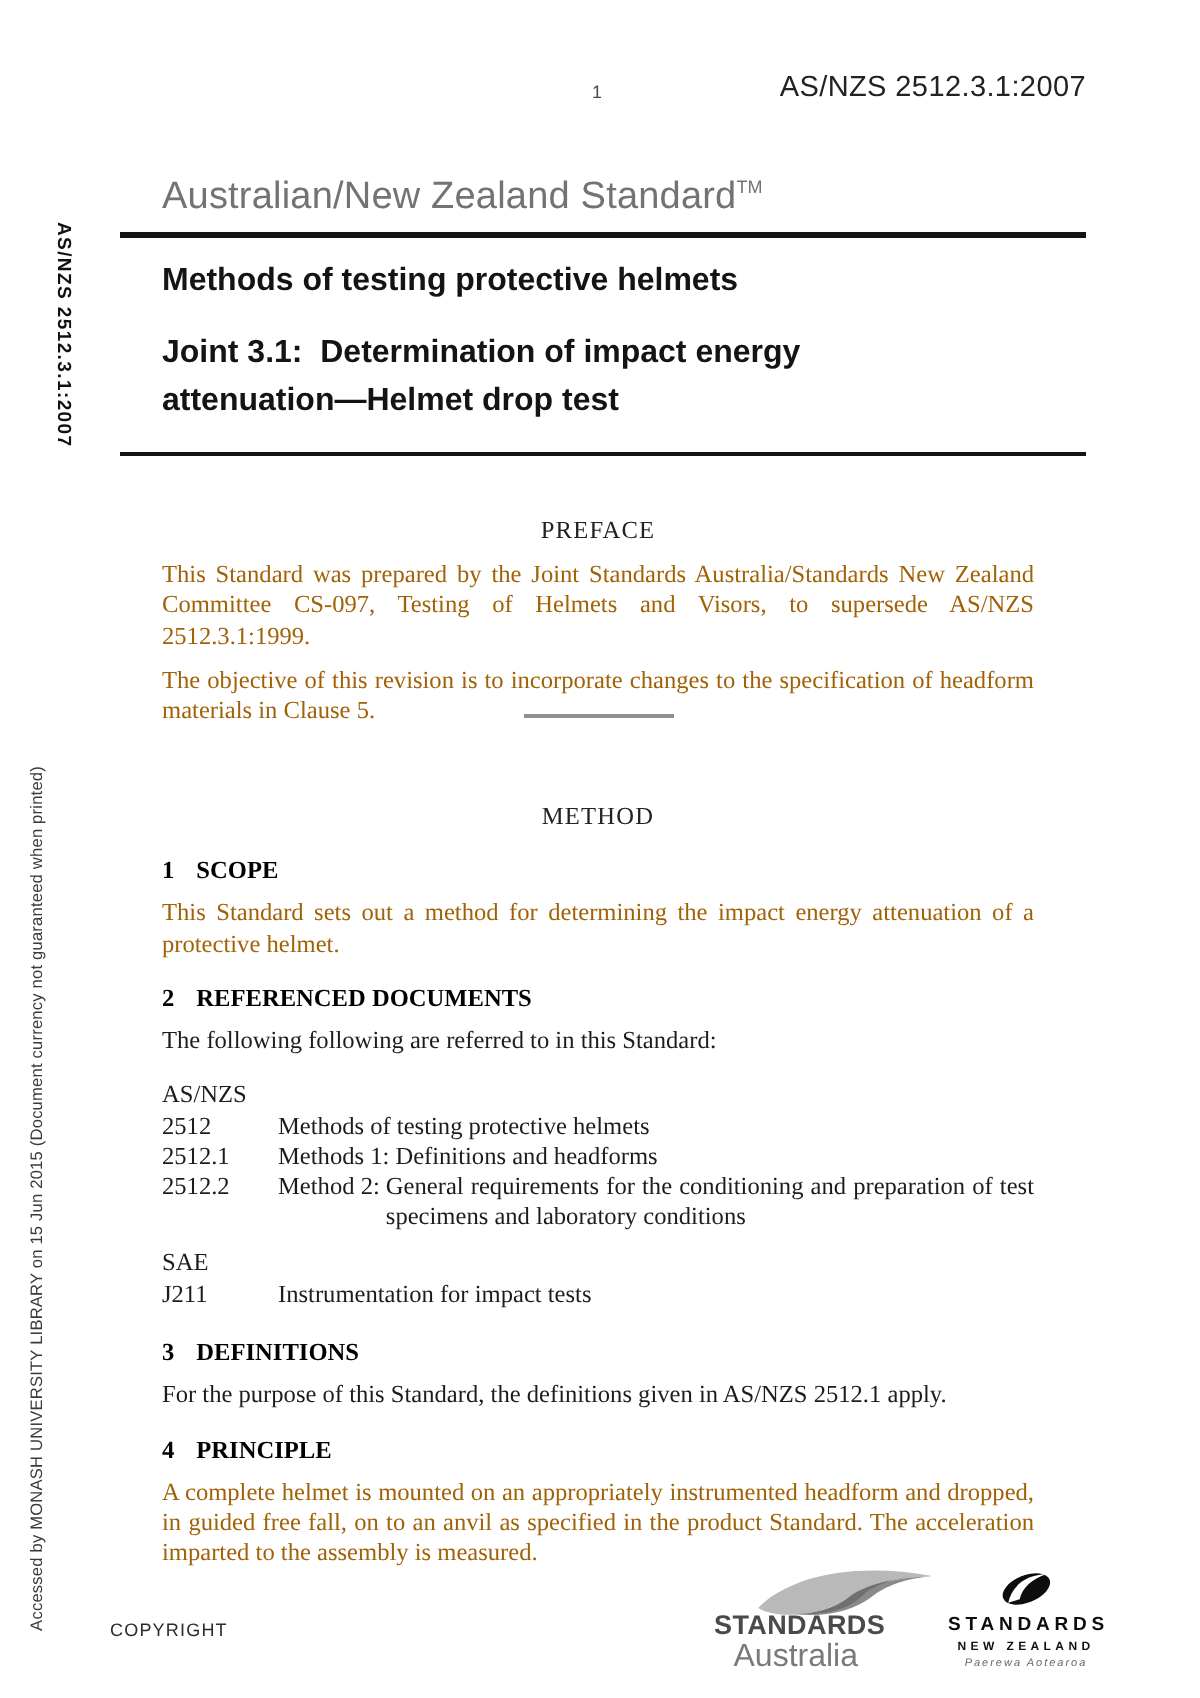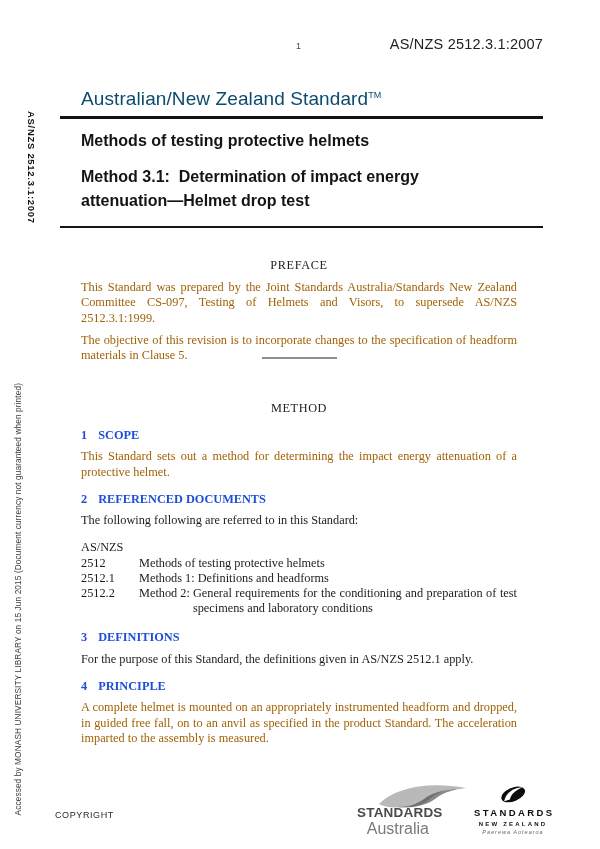--- a/index.html
+++ b/index.html
@@ -27,21 +27,21 @@
   
   .content { position:absolute; left:60px; top:36px; width:483px; }
 
   .header-row { position:relative; height:20px; font-family:"Liberation Sans", sans-serif; }
   .page-num { position:absolute; left:236px; top:5px; font-size:9px; color:#4a4a4a; }
   .doc-code { position:absolute; right:0; top:0; font-size:14.5px; color:#222; letter-spacing:0.2px; }
 
   .brand-title {
     margin:32px 0 0 21px;
     font-family:"Liberation Sans", sans-serif;
-    font-size:19px; color:#0c4a6e; letter-spacing:0.1px;
+    font-size:19px; color:#737373; letter-spacing:0.1px;
   }
   .brand-title sup { font-size:9px; vertical-align:super; letter-spacing:0; }
 
   .rule { height:2.5px; background:#141414; margin-top:6px; }
   .rule2 { margin-top:13px; }
 
   .title-block { margin-left:21px; }
   .doc-title {
     font-family:"Liberation Sans", sans-serif; font-weight:bold;
     font-size:16px; color:#141414; line-height:24px;
@@ -52,21 +52,21 @@
 
   .body-col { width:436px; margin:0 7px 0 21px; font-size:12.3px; line-height:15.2px; }
 
   .center-head { text-align:center; letter-spacing:0.6px; color:#222; }
   .preface-head { margin-top:30px; }
   .method-head { margin-top:42px; }
 
   p.just { margin:7px 0 0 0; text-align:justify; color:#a16207; }
   .mini-divider { width:75px; height:1.7px; background:#8f8f8f; margin:-6px auto 0 auto; }
 
-  .sec-head { margin-top:12px; font-weight:bold; color:#1d4ed8; }
+  .sec-head { margin-top:12px; font-weight:bold; color:#000000; }
   .sec-title { margin-left:11px; }
   p.sec-body { margin-top:6px; }
 
   .ref-wrap { margin-top:9px; }
   .ref-label { }
   .ref-row { display:flex; }
   .ref-code { width:58px; flex:0 0 58px; }
   .ref-prefix { white-space:nowrap; margin-right:3px; }
   .ref-prefix:empty { display:none; }
   .ref-desc { flex:1; text-align:justify; }
@@ -111,21 +111,21 @@
       <span class="doc-code">AS/NZS 2512.3.1:2007</span>
     </div>
 
     <div class="brand-title"><span>Australian/New Zealand Standard</span><sup>TM</sup></div>
 
     <div class="rule"></div>
 
     <div class="title-block">
       <div class="doc-title first">Methods of testing protective helmets</div>
       <div class="doc-title second">
-        <span>Method 3.1:  Determination of impact energy</span><br>
+        <span>Joint 3.1:  Determination of impact energy</span><br>
         <span>attenuation—Helmet drop test</span>
       </div>
     </div>
 
     <div class="rule rule2"></div>
 
     <div class="body-col">
 
       <div class="center-head preface-head">PREFACE</div>
       <p class="just">This Standard was prepared by the Joint Standards Australia/Standards New Zealand Committee CS-097, Testing of Helmets and Visors, to supersede AS/NZS 2512.3.1:1999.</p>
@@ -156,20 +156,28 @@
           <span class="ref-code">2512.1</span>
           <span class="ref-prefix">Methods 1:</span>
           <span class="ref-desc">Definitions and headforms</span>
         </div>
         <div class="ref-row">
           <span class="ref-code">2512.2</span>
           <span class="ref-prefix">Method 2:</span>
           <span class="ref-desc">General requirements for the conditioning and preparation of test specimens and laboratory conditions</span>
         </div>
 
+        <div class="ref-group2">
+          <div class="ref-label">SAE</div>
+          <div class="ref-row">
+            <span class="ref-code">J211</span>
+
+            <span class="ref-desc">Instrumentation for impact tests</span>
+          </div>
+        </div>
       </div>
 
       <div class="sec-head" style="margin-top:14px;">
         <span class="sec-num">3</span><span class="sec-title">DEFINITIONS</span>
       </div>
       <p class="sec-body">For the purpose of this Standard, the definitions given in AS/NZS 2512.1 apply.</p>
 
       <div class="sec-head">
         <span class="sec-num">4</span><span class="sec-title">PRINCIPLE</span>
       </div>

